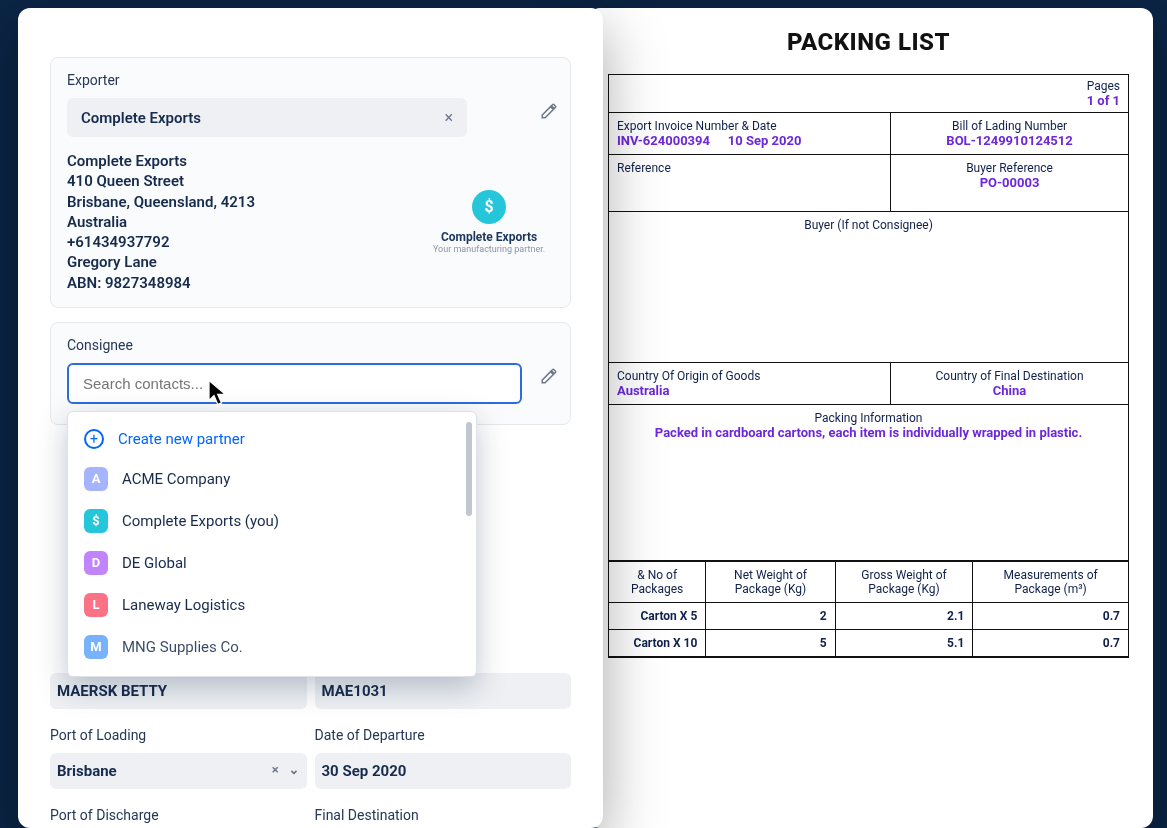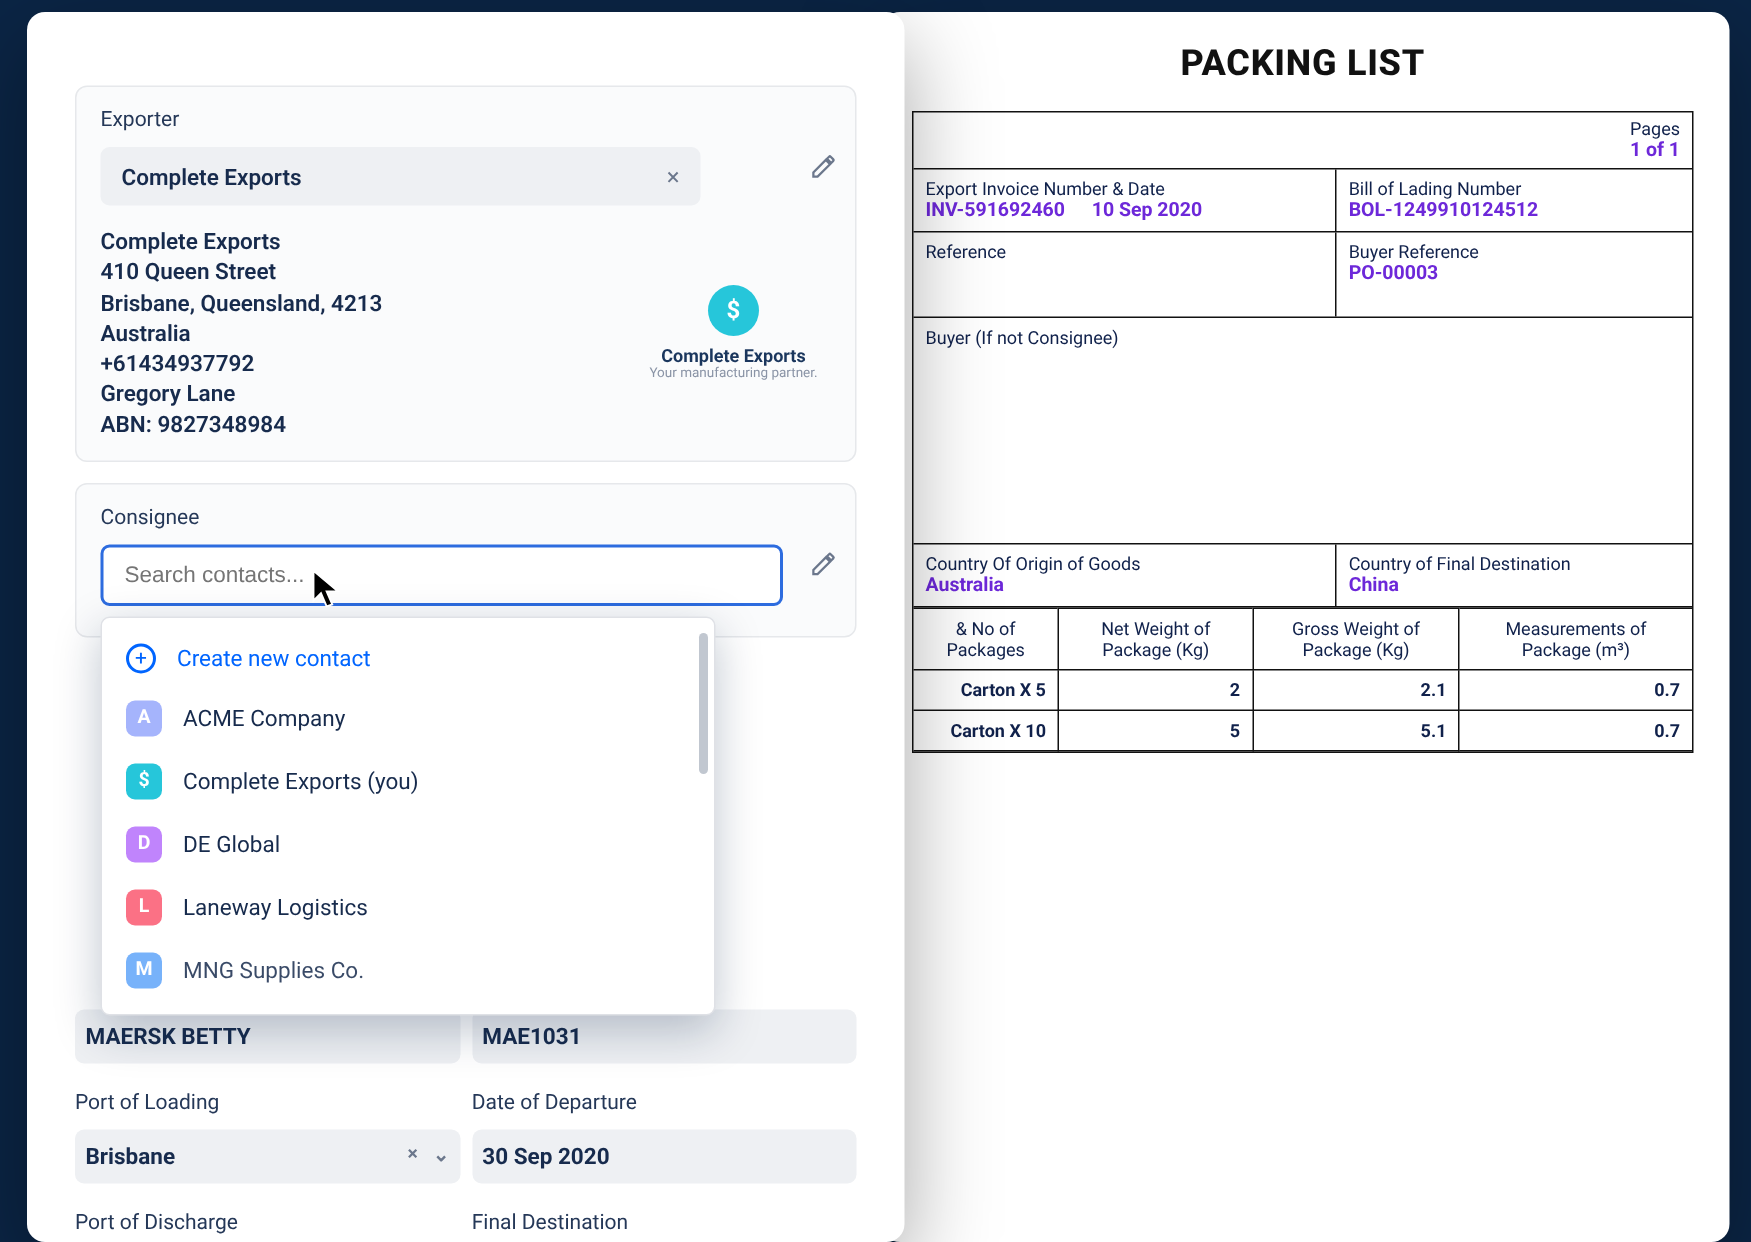--- a/index.html
+++ b/index.html
@@ -29,21 +29,21 @@
 .dd-plus { width: 20px; height: 20px; border: 2px solid #0065ff; border-radius: 50%; display: flex; align-items: center; justify-content: center; color: #0065ff; font-size: 14px; line-height: 1; }
 .dd-scrollbar { position: absolute; right: 4px; top: 10px; width: 6px; height: 94px; background: #c1c7d0; border-radius: 3px; }
 .cursor-ptr { position: absolute; top: 55px; left: 155px; z-index: 40; }
 .gval { background: #eef0f3; border-radius: 6px; padding: 9px 7px; color: #172b4d; font-weight: 700; font-size: 15px; display: flex; justify-content: space-between; align-items: flex-start; }
 .bottom-block { margin-top: 248px; }
 .glabel2 { color: #253858; font-size: 14px; padding: 8px 0 10px; }
 
 .doc { border: 1px solid #111; font-size: 12px; color: #10214b; }
 .doc-row { display: flex; border-bottom: 1px solid #111; }
 .doc-cell { border-right: 1px solid #111; padding: 6px 8px; }
-.doc-cell:last-child { border-right: none; }
+.doc-cell:last-child { border-right: none; text-align: center; }
 .doc-h { color: #10214b; font-size: 12px; }
 .doc-b { font-weight: 700; color: #6d28d9; font-size: 13px; }
 .pages { text-align: right; padding: 4px 8px; border-bottom: 1px solid #111; }
 .tbl { width: 100%; border-top: 1px solid #111; border-collapse: collapse; font-size: 12px; }
 .tbl th, .tbl td { border-right: 1px solid #111; border-bottom: 1px solid #111; padding: 6px 8px; text-align: center; }
 .tbl th:last-child, .tbl td:last-child { border-right: none; }
 .tbl th { font-weight: 400; }
 .tbl td.lbl { text-align: right; font-weight: 700; }
 .tbl td.num { text-align: right; font-weight: 700; }
 svg.pen { width: 18px; height: 18px; }
@@ -96,21 +96,21 @@
       <div class="cursor-ptr">
         <svg width="26" height="30" viewBox="0 0 20 24">
             <path d="M2 2 L2 18 L6 14 L9 21 L12 20 L9 13 L15 13 Z" fill="#000" stroke="#fff" stroke-width="1"></path>
           </svg>
       </div>
 
       <div class="dropdown">
         <div class="dd-scrollbar"></div>
         <div class="dd-item dd-create">
           <span class="dd-plus">+</span>
-          <span>Create new contact</span>
+          <span>Create new partner</span>
         </div>
         <div class="dd-item">
           <span class="dd-icon" style="background:#a5b4fc">A</span>
           <span>ACME Company</span>
         </div>
         <div class="dd-item">
           <span class="dd-icon" style="background:#26c6da">$</span>
           <span>Complete Exports (you)</span>
         </div>
         <div class="dd-item">
@@ -170,21 +170,21 @@
   <div class="panel right-panel">
     <div class="title">PACKING LIST</div>
     <div class="doc">
       <div class="pages">
         <div class="doc-h">Pages</div>
         <div class="doc-b">1 of 1</div>
       </div>
       <div class="doc-row">
         <div class="doc-cell" style="flex:1.2">
           <div class="doc-h">Export Invoice Number &amp; Date</div>
-          <div><span class="doc-b">INV-591692460</span>&nbsp;&nbsp;&nbsp;&nbsp;&nbsp;&nbsp;<span class="doc-b">10 Sep 2020</span></div>
+          <div><span class="doc-b">INV-624000394</span>&nbsp;&nbsp;&nbsp;&nbsp;&nbsp;&nbsp;<span class="doc-b">10 Sep 2020</span></div>
         </div>
         <div class="doc-cell" style="flex:1">
           <div class="doc-h">Bill of Lading Number</div>
           <div class="doc-b">BOL-1249910124512</div>
         </div>
       </div>
       <div class="doc-row">
         <div class="doc-cell" style="flex:1.2;height:56px">
           <div class="doc-h">Reference</div>
         </div>
@@ -199,20 +199,26 @@
         </div>
       </div>
       <div class="doc-row">
         <div class="doc-cell" style="flex:1.2">
           <div class="doc-h">Country Of Origin of Goods</div>
           <div class="doc-b">Australia</div>
         </div>
         <div class="doc-cell" style="flex:1">
           <div class="doc-h">Country of Final Destination</div>
           <div class="doc-b">China</div>
+        </div>
+      </div>
+      <div class="doc-row">
+        <div class="doc-cell" style="flex:1;height:155px">
+          <div class="doc-h">Packing Information</div>
+          <div class="doc-b">Packed in cardboard cartons, each item is individually wrapped in plastic.</div>
         </div>
       </div>
       <table class="tbl">
         <thead>
           <tr>
             <th>&amp; No of Packages</th>
             <th>Net Weight of Package (Kg)</th>
             <th>Gross Weight of Package (Kg)</th>
             <th>Measurements of Package (m³)</th>
           </tr>

